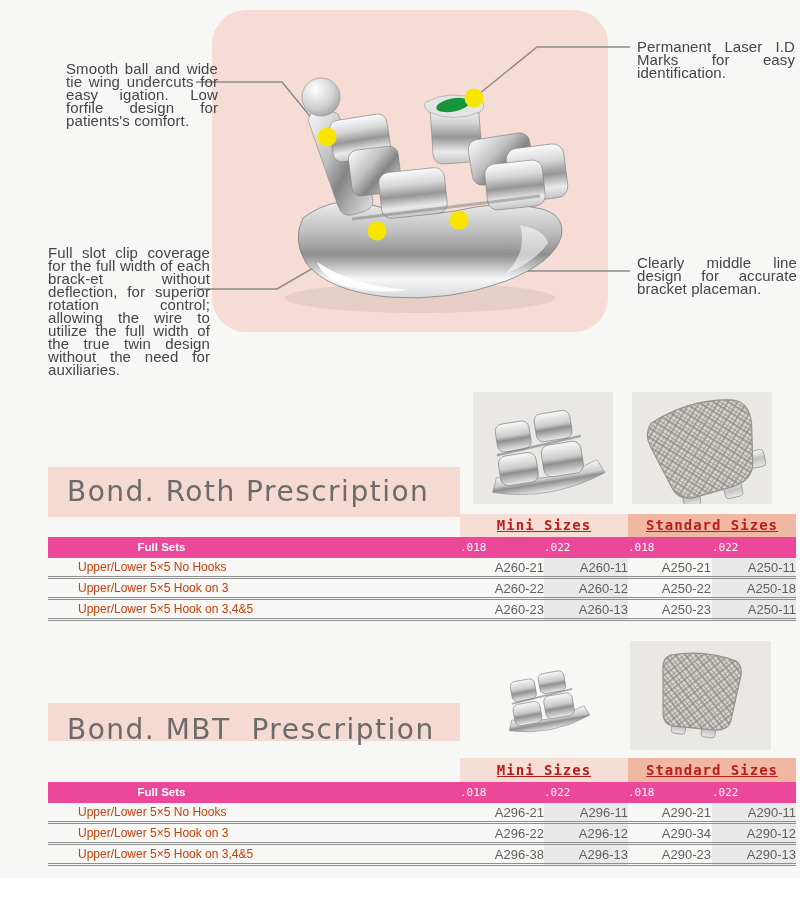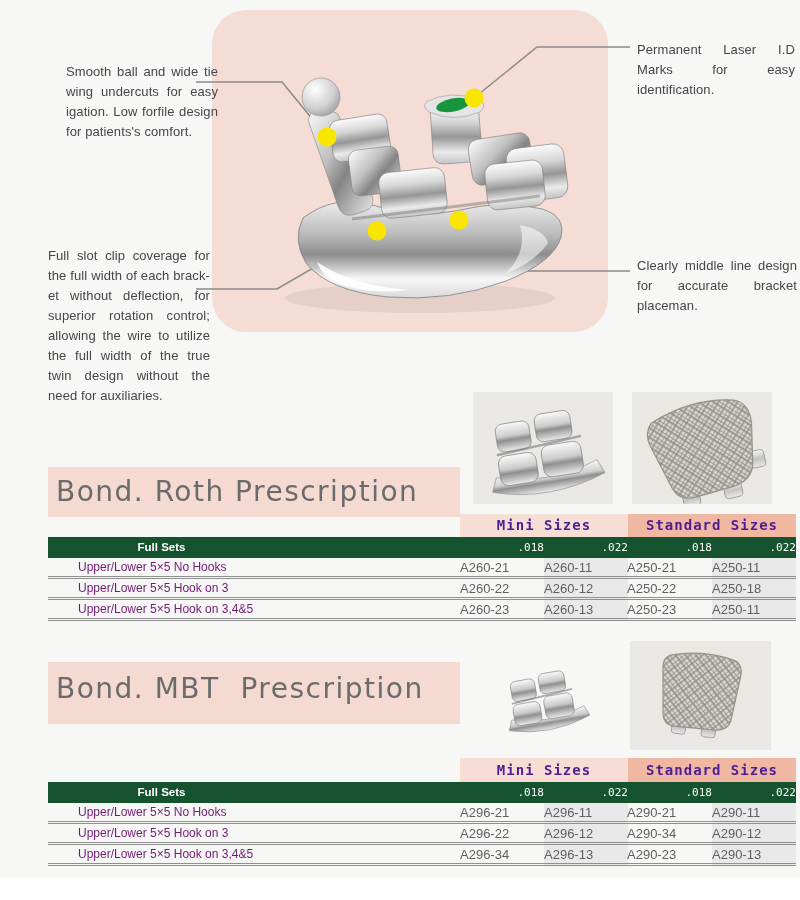--- a/index.html
+++ b/index.html
@@ -1,44 +1,44 @@
 <!DOCTYPE html>
 <html><head>
 <meta charset="utf-8">
 <style>
   html,body{margin:0;padding:0;width:800px;height:900px;background:#f7f7f5;
     font-family:"Liberation Sans",sans-serif;overflow:hidden;position:relative;}
   .abs{position:absolute;}
   
-  .annot{position:absolute;font-size:13px;line-height:20px;color:#45454b;
+  .annot{position:absolute;font-size:15px;line-height:13px;color:#45454b;
     text-align:justify;letter-spacing:0.1px;}
   
   .banner{position:absolute;left:48px;width:412px;background:#f5dad2;}
   .banner-title{font-family:"DejaVu Sans",sans-serif;font-size:28px;color:#6b6b6b;
-    letter-spacing:1.5px;padding-left:8px;white-space:pre;}
+    letter-spacing:1.5px;padding-left:19px;white-space:pre;}
   
   .grp{position:absolute;height:23px;line-height:23px;text-align:center;
     font-family:"DejaVu Sans Mono",monospace;font-weight:bold;font-size:14px;
-    color:#4c1d95;letter-spacing:1px;}
+    color:#b91c1c;letter-spacing:1px;text-decoration:underline;}
   .grp-mini{background:#f7ded5;}
   .grp-std{background:#f0b7a2;}
   
-  .orange-row{position:absolute;left:48px;width:748px;height:21px;background:#14532d;}
+  .orange-row{position:absolute;left:48px;width:748px;height:21px;background:#ec4899;}
   .fullsets{position:absolute;left:0;top:0;width:227px;height:21px;line-height:21px;
     text-align:center;color:#ffffff;font-size:11.5px;font-weight:bold;}
   .sizelab{position:absolute;top:0;width:84px;height:21px;line-height:21px;
-    text-align:right;color:#ffffff;font-size:11px;font-family:"DejaVu Sans Mono",monospace;}
+    text-align:left;color:#ffffff;font-size:11px;font-family:"DejaVu Sans Mono",monospace;}
   
   .shade{position:absolute;width:84px;height:63px;background:#e9e9e9;}
   .trow{position:absolute;left:48px;width:748px;height:18px;
     border-bottom:3px double #8f8f8f;}
   .rlabel{position:absolute;left:30px;top:0;height:18px;line-height:19px;
-    font-size:12px;color:#701a75;white-space:nowrap;}
+    font-size:12px;color:#c2410c;white-space:nowrap;}
   .pnum{position:absolute;top:0;width:84px;height:18px;line-height:19px;
-    text-align:left;font-size:13px;color:#5f5f5f;}
+    text-align:right;font-size:13px;color:#5f5f5f;}
   .c1{left:412px}.c2{left:496px}.c3{left:579px}.c4{left:664px}
   .thumb{position:absolute;}
   .bottom-strip{position:absolute;left:0;top:878px;width:800px;height:22px;background:#ffffff;}
 </style>
 </head>
 <body>
 
 <svg class="abs" style="left:0;top:0" width="800" height="370" viewBox="0 0 800 370">
   <defs>
     <linearGradient id="gChromeV" x1="0" y1="0" x2="0" y2="1">
@@ -223,21 +223,21 @@
     </pattern>
   </defs>
   <rect width="141" height="109" fill="#eae8e5"></rect>
   <g transform="translate(70,52) rotate(7)">
     <rect x="-24" y="30" width="14" height="13" rx="3" fill="url(#m2v)" stroke="#8a8a8a" stroke-width="0.7"></rect>
     <rect x="6" y="30" width="14" height="13" rx="3" fill="url(#m2v)" stroke="#8a8a8a" stroke-width="0.7"></rect>
     <path d="M-34,-34 Q0,-44 32,-36 Q40,-32 38,-18 L34,24 Q32,34 20,35 L-22,36 Q-32,36 -34,26 L-40,-22 Q-41,-30 -34,-34 Z" fill="url(#m2mesh)" stroke="#95918b" stroke-width="1.2"></path>
   </g>
 </svg>
 
-<div class="banner" style="top:662px;height:62px">
+<div class="banner" style="top:703px;height:38px">
   <div class="banner-title" style="line-height:54px">Bond. MBT  Prescription</div>
 </div>
 
 <div class="grp grp-mini abs" style="left:460px;top:758px;width:168px;height:24px;line-height:24px">Mini Sizes</div>
 <div class="grp grp-std abs" style="left:628px;top:758px;width:168px;height:24px;line-height:24px">Standard Sizes</div>
 
 <div class="orange-row" style="top:782px">
   <span class="fullsets">Full Sets</span>
   <span class="sizelab" style="left:412px">.018</span>
   <span class="sizelab" style="left:496px">.022</span>
@@ -257,19 +257,19 @@
 </div>
 <div class="trow" style="top:824px">
   <span class="rlabel">Upper/Lower 5×5 Hook on 3</span>
   <span class="pnum c1">A296-22</span>
   <span class="pnum c2">A296-12</span>
   <span class="pnum c3">A290-34</span>
   <span class="pnum c4">A290-12</span>
 </div>
 <div class="trow" style="top:845px">
   <span class="rlabel">Upper/Lower 5×5 Hook on 3,4&amp;5</span>
-  <span class="pnum c1">A296-34</span>
+  <span class="pnum c1">A296-38</span>
   <span class="pnum c2">A296-13</span>
   <span class="pnum c3">A290-23</span>
   <span class="pnum c4">A290-13</span>
 </div>
 
 <div class="bottom-strip"></div>
 
 </body></html>

